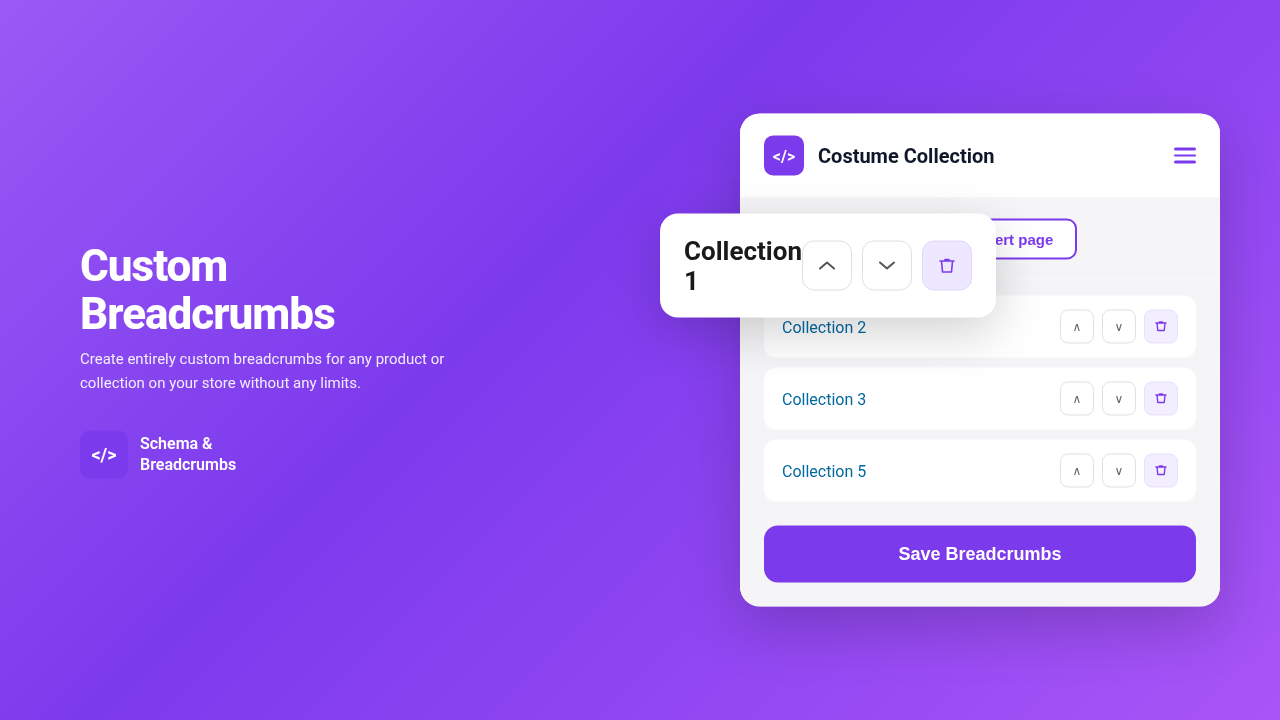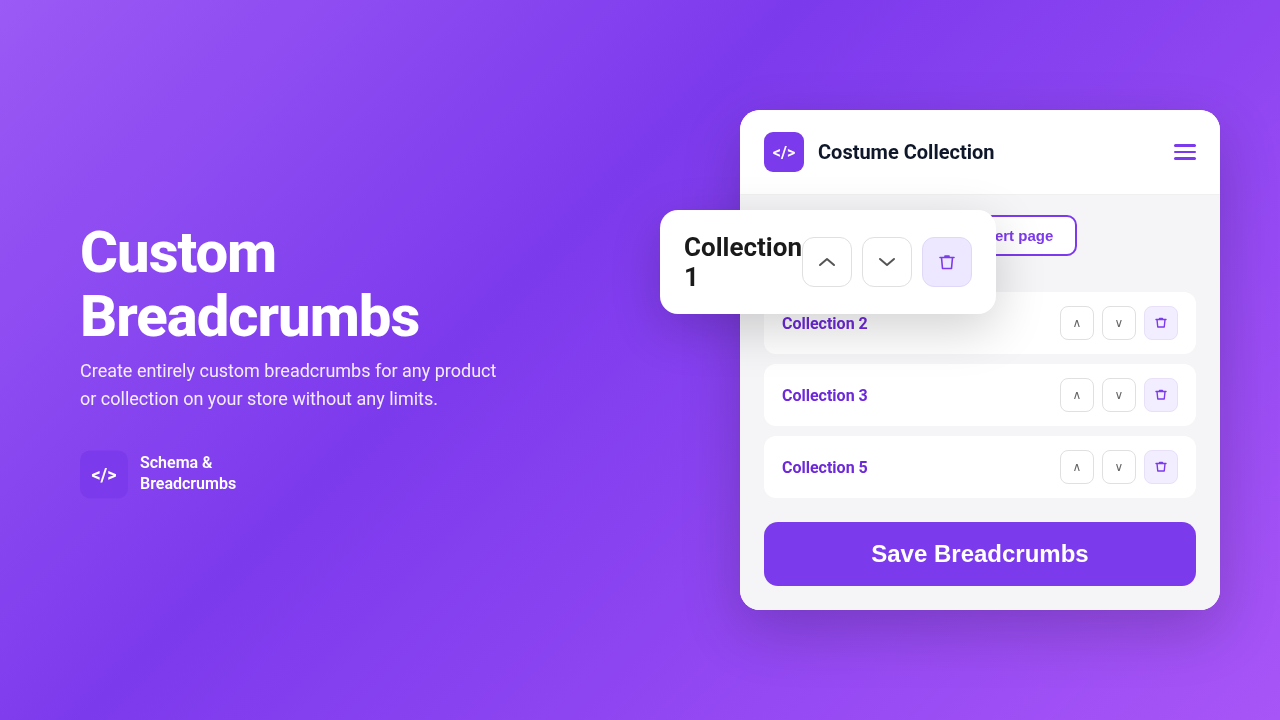--- a/index.html
+++ b/index.html
@@ -17,29 +17,29 @@
     .left-panel {
       position: absolute;
       left: 80px;
       top: 50%;
       transform: translateY(-50%);
       color: white;
       max-width: 430px;
     }
 
     .main-title {
-      font-size: 58px;
+      font-size: 44px;
       font-weight: 800;
       line-height: 1.1;
       margin-bottom: 8px;
       letter-spacing: -1px;
     }
 
     .subtitle {
-      font-size: 18px;
+      font-size: 15px;
       font-weight: 400;
       line-height: 1.6;
       color: rgba(255,255,255,0.9);
       margin-bottom: 36px;
     }
 
     .brand-badge {
       display: flex;
       align-items: center;
       gap: 12px;
@@ -173,22 +173,22 @@
       background: white;
       border-radius: 12px;
       padding: 14px 18px;
       display: flex;
       align-items: center;
       justify-content: space-between;
     }
 
     .collection-item-small .col-name {
       font-size: 16px;
-      font-weight: 700;
-      color: #6d28d9;
+      font-weight: 400;
+      color: #0369a1;
     }
 
     .item-controls {
       display: flex;
       gap: 8px;
       align-items: center;
     }
 
     .ctrl-btn {
       width: 34px;
@@ -215,21 +215,21 @@
       background: #f5f5f7;
       padding: 0 24px 24px;
     }
 
     .save-btn {
       background: #7c3aed;
       color: white;
       border: none;
       border-radius: 14px;
       padding: 18px;
-      font-size: 24px;
+      font-size: 18px;
       font-weight: 700;
       cursor: pointer;
       width: 100%;
       text-align: center;
     }
 
     
     .collection-1-card {
       position: absolute;
       left: -80px;

